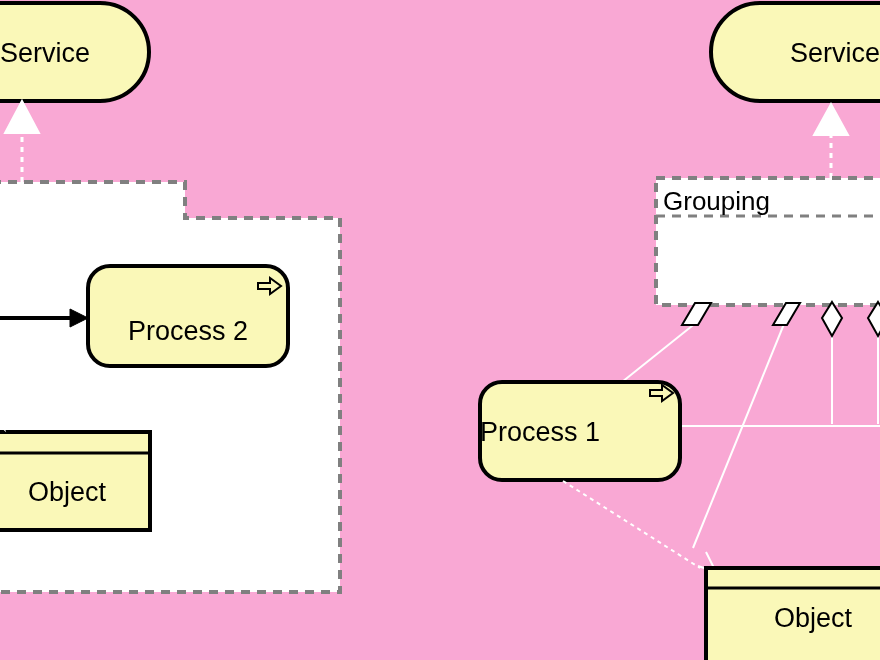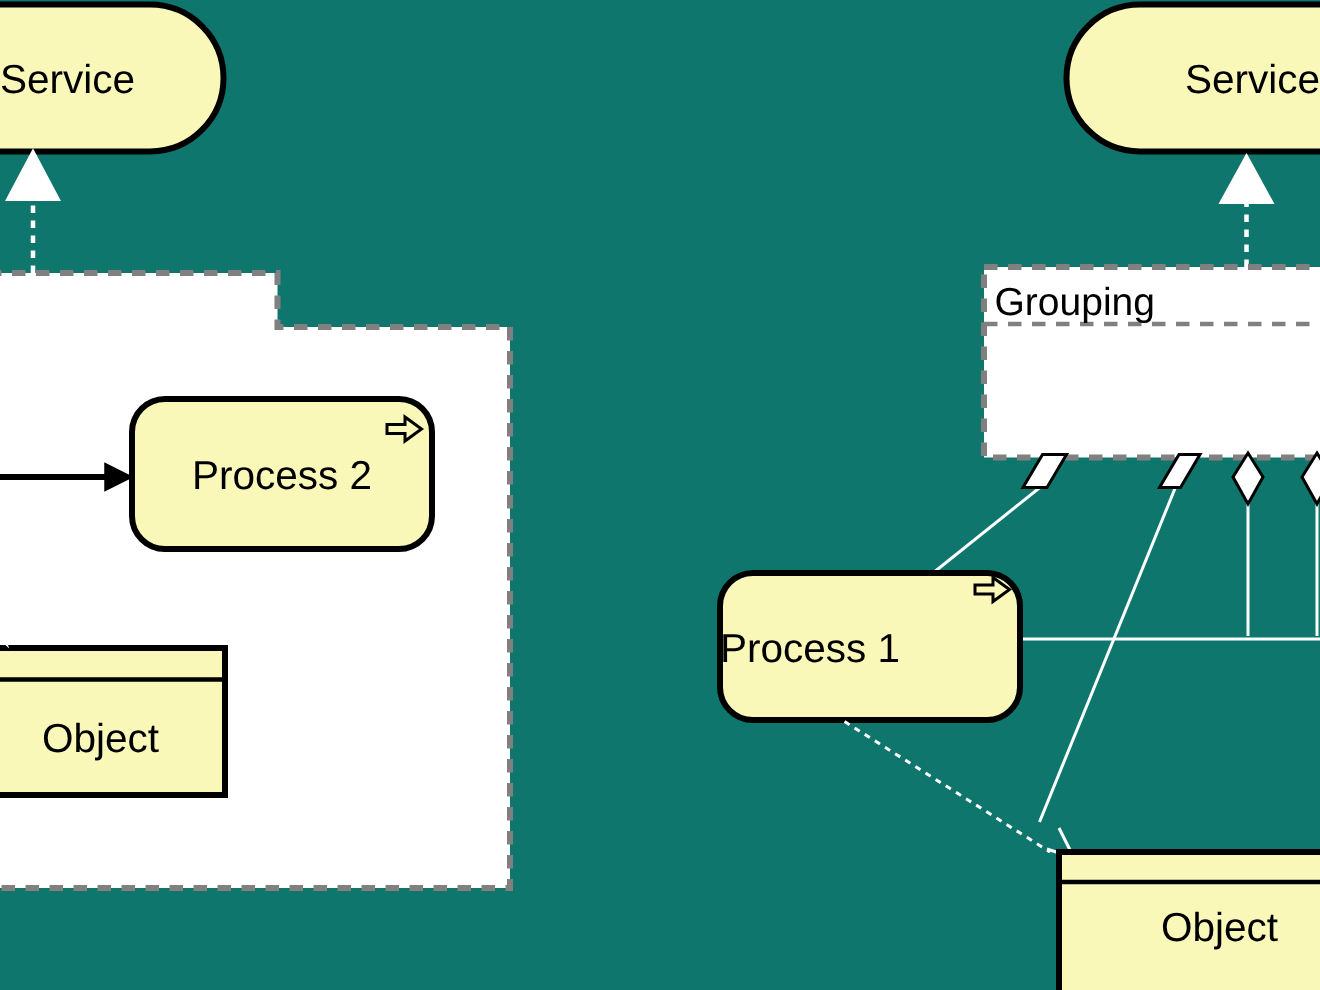--- a/index.html
+++ b/index.html
@@ -4,21 +4,21 @@
 <style>
   html, body {
     margin: 0;
     padding: 0;
     background: #000000;
   }
   #canvas {
     position: relative;
     width: 880px;
     height: 660px;
-    background: #0f766e;
+    background: #f9a8d4;
     overflow: hidden;
     font-family: "Liberation Sans", sans-serif;
   }
   #svg-layer {
     position: absolute;
     left: 0;
     top: 0;
     width: 880px;
     height: 660px;
   }
@@ -84,21 +84,21 @@
     <line x1="563" y1="481" x2="700" y2="568" stroke="#FFFFFF" stroke-width="2" stroke-dasharray="4,4"></line>
     <polyline points="706,552 716,572 698,566" fill="none" stroke="#FFFFFF" stroke-width="2"></polyline>
 
     <rect x="706" y="568" width="214" height="96" fill="#FAF8B8" stroke="#000000" stroke-width="4"></rect>
     <line x1="706" y1="588" x2="920" y2="588" stroke="#000000" stroke-width="3"></line>
 
   </svg>
 
   <div class="node-label" style="left:0px; top:38px; width:90px; text-align:left; font-size:27px;">Service</div>
 
-  <div class="node-label" style="left:88px; top:302px; width:200px; text-align:center; font-size:27px;">Process 2</div>
+  <div class="node-label" style="left:88px; top:316px; width:200px; text-align:center; font-size:27px;">Process 2</div>
 
   <div class="node-label" style="left:-16px; top:477px; width:166px; text-align:center; font-size:27px;">Object</div>
 
   <div class="node-label" style="left:790px; top:38px; width:90px; text-align:left; font-size:27px;">Service</div>
 
   <div class="node-label" style="left:663px; top:186px; width:220px; text-align:left; font-size:26px;">Grouping</div>
 
   <div class="node-label" style="left:480px; top:417px; width:200px; text-align:left; font-size:27px;">Process 1</div>
 
   <div class="node-label" style="left:706px; top:603px; width:214px; text-align:center; font-size:27px;">Object</div>

